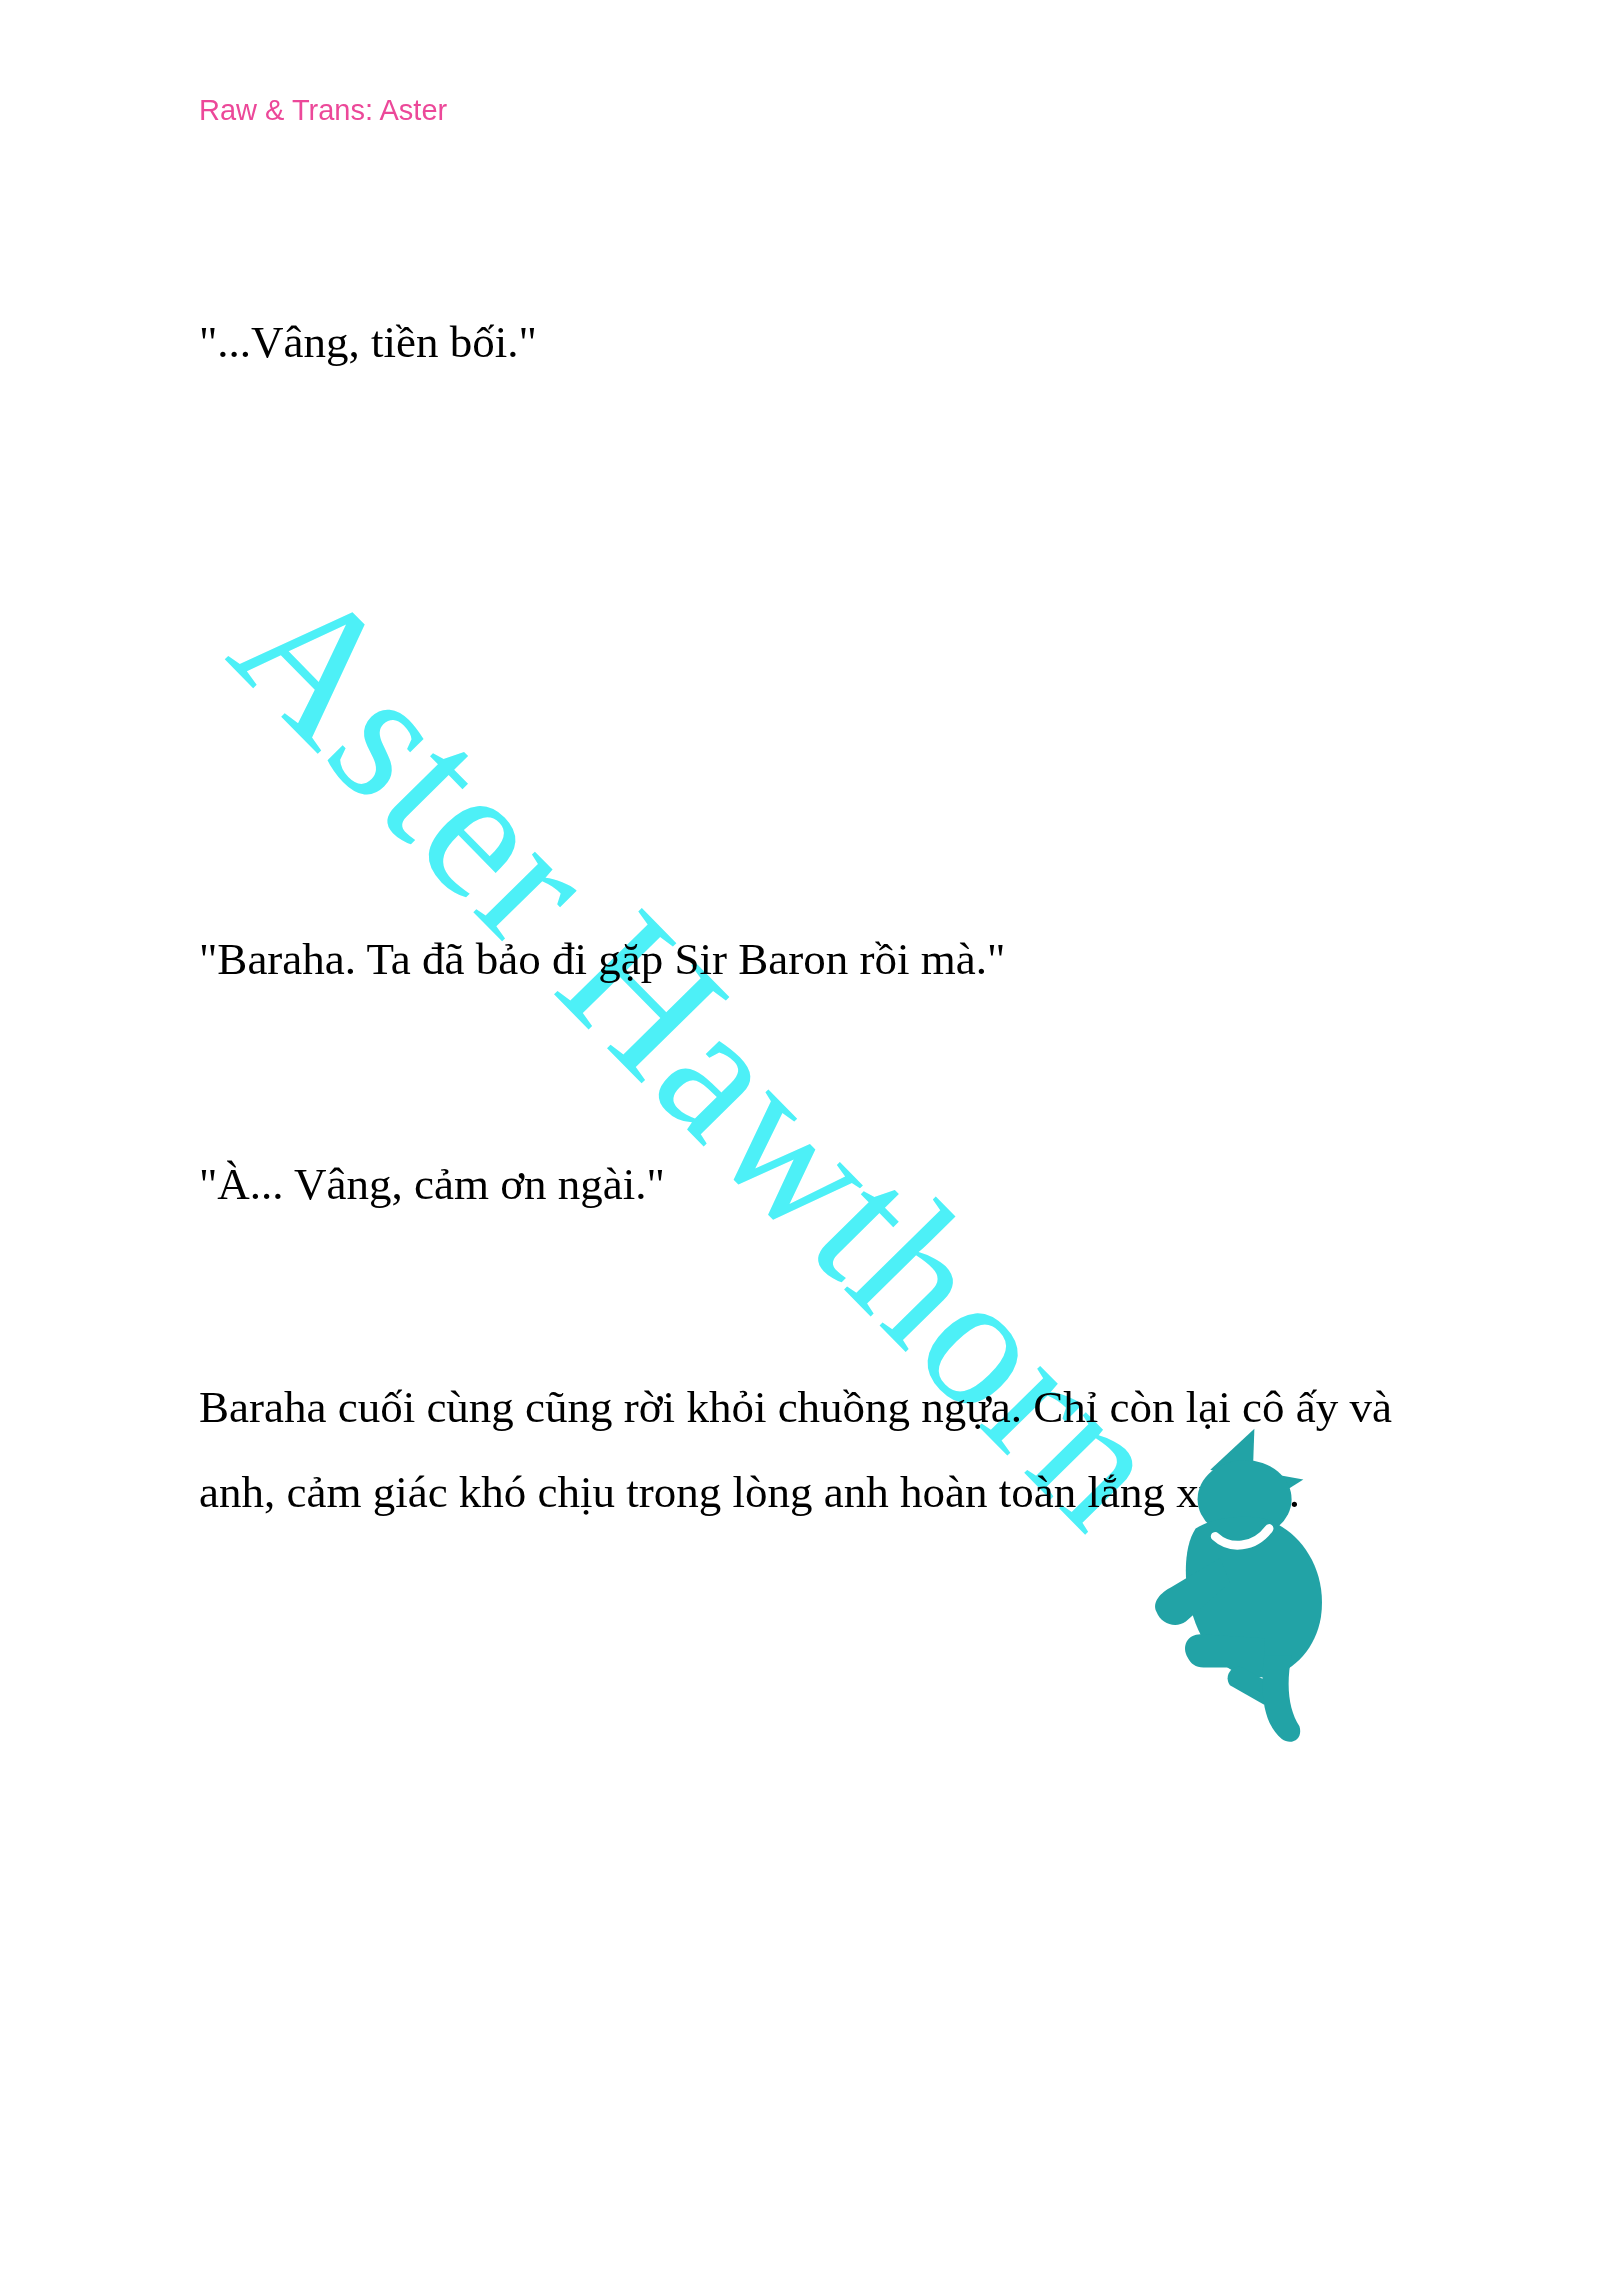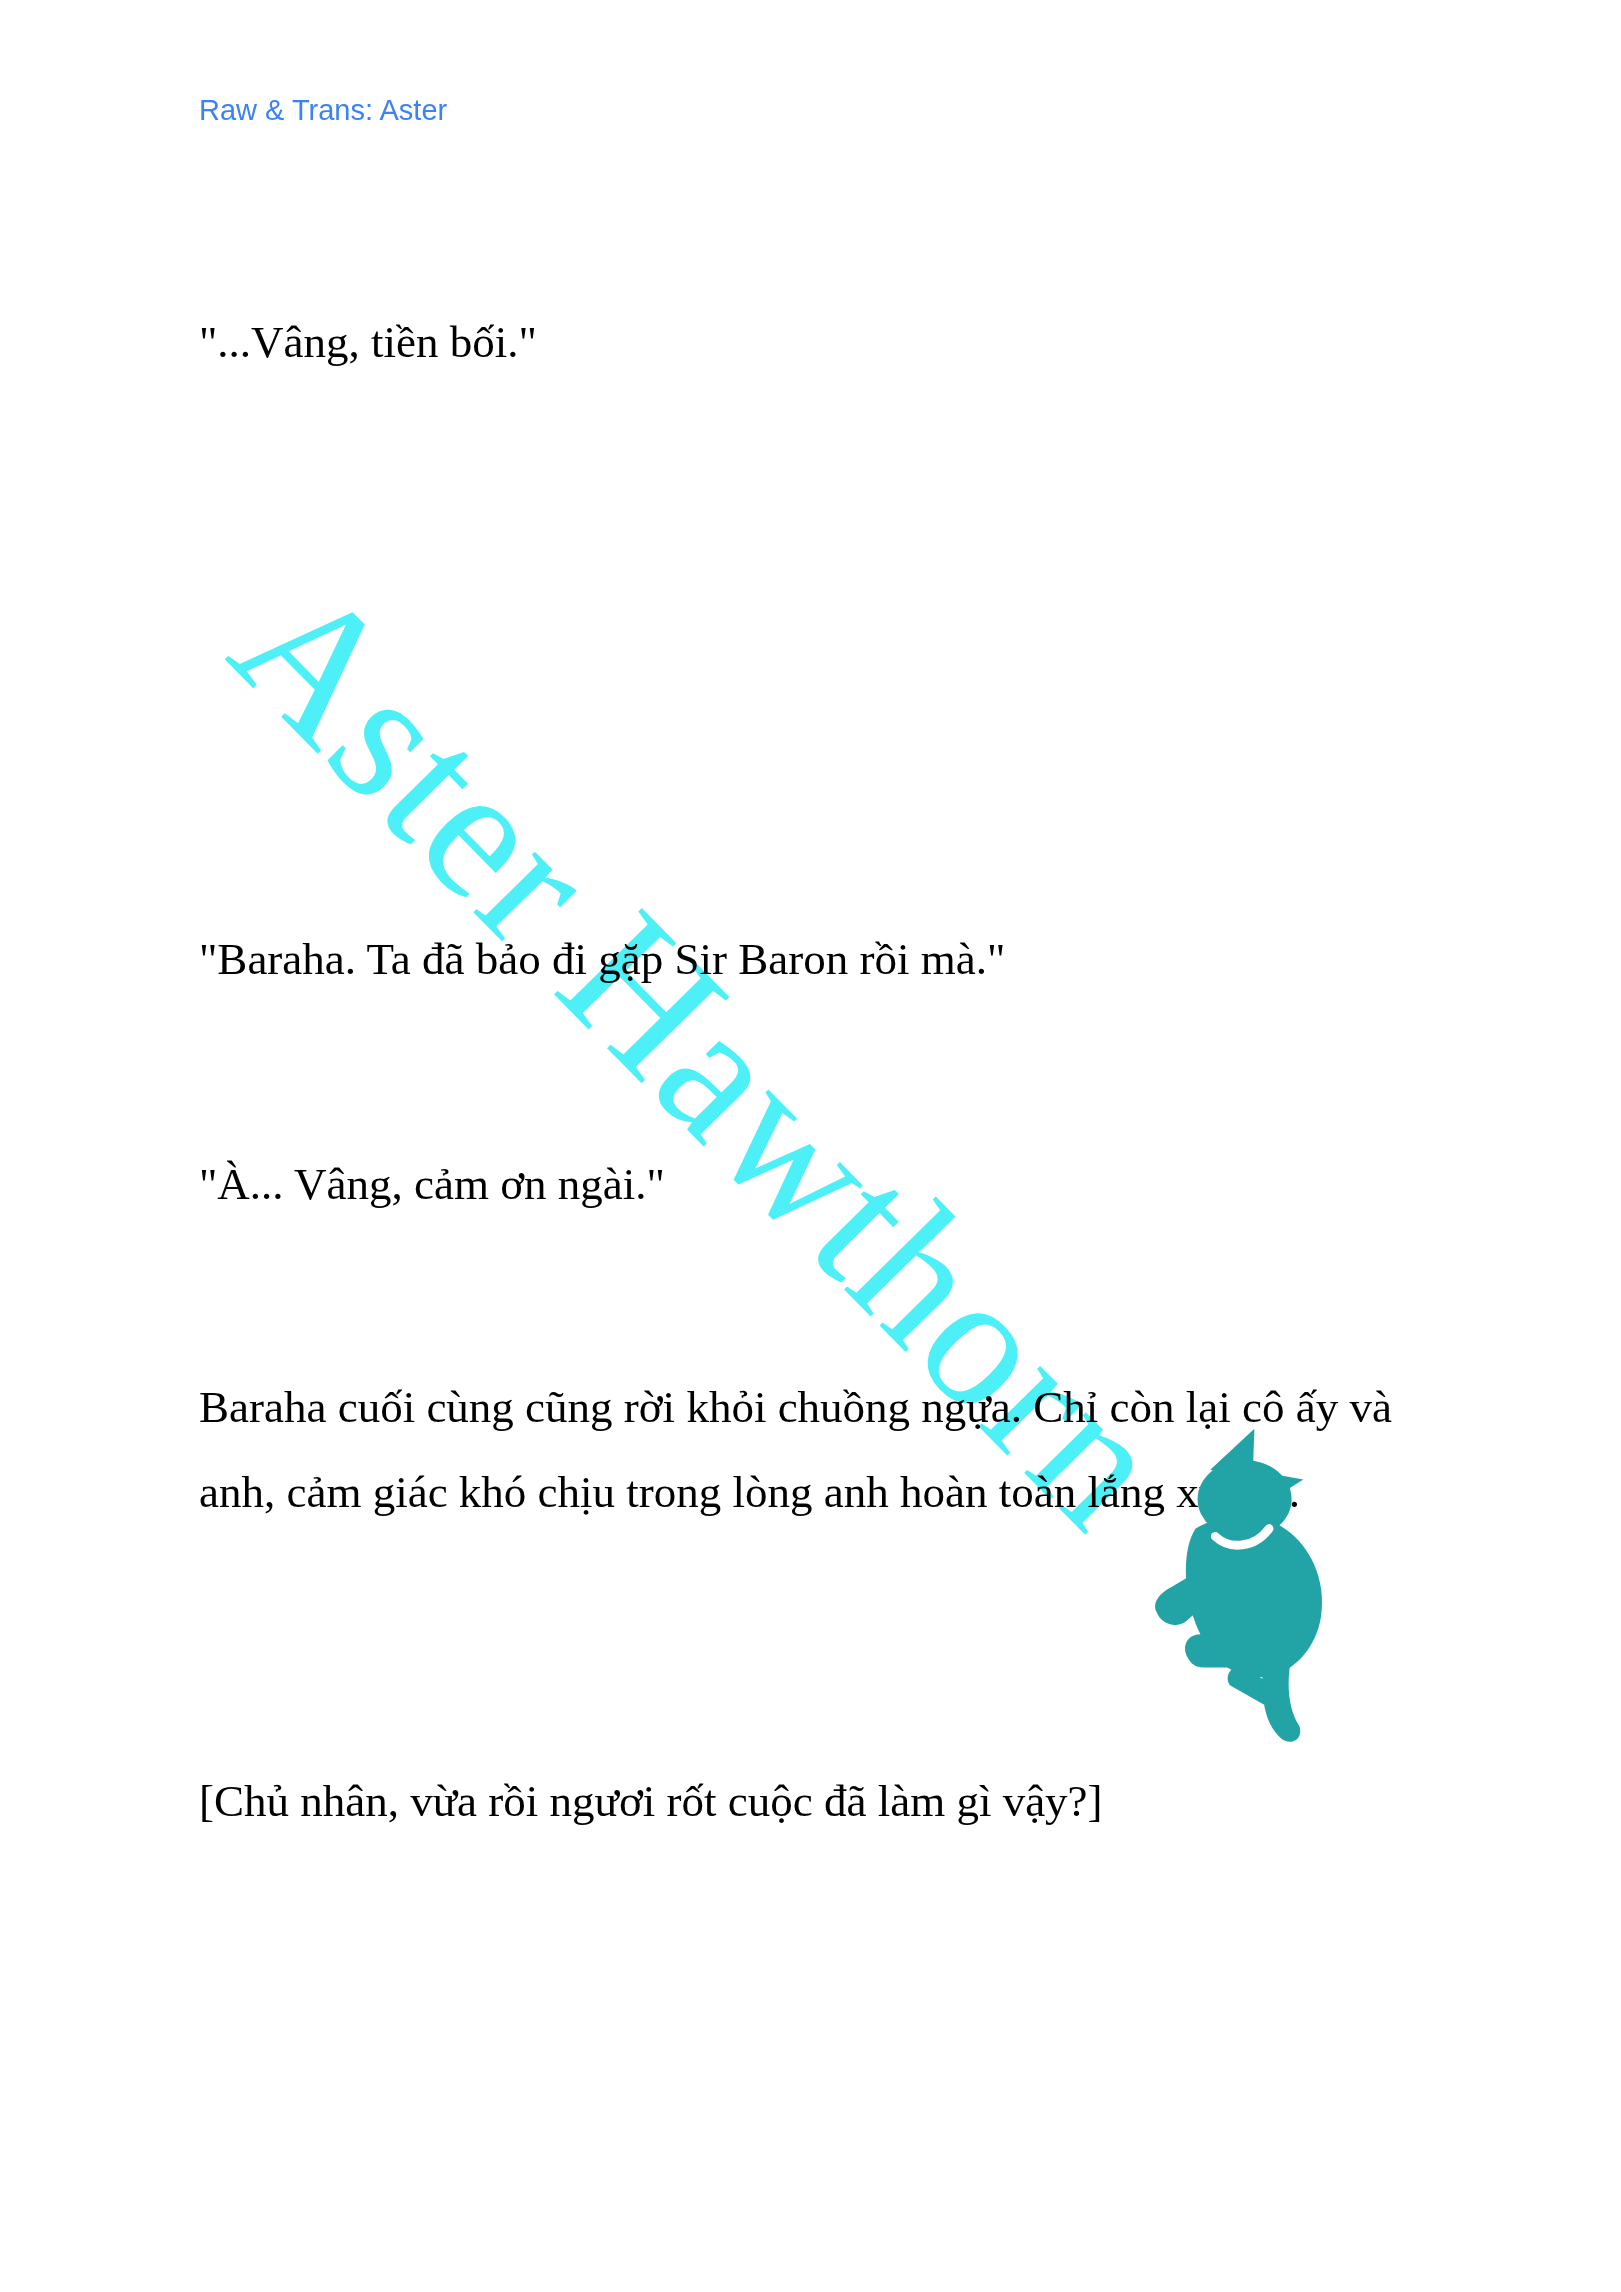--- a/index.html
+++ b/index.html
@@ -1,19 +1,19 @@
 <!DOCTYPE html>
 <html><head>
 <meta charset="utf-8">
 <style>
   html, body { margin:0; padding:0; background:#ffffff; }
   body { width:1621px; height:2293px; position:relative; overflow:hidden; }
   .header {
     position:absolute; left:199px; top:94px;
-    font-family:"Liberation Sans", sans-serif; font-size:29px; color:#3b82f6;
+    font-family:"Liberation Sans", sans-serif; font-size:29px; color:#ec4899;
     line-height:33px; white-space:nowrap;
   }
   .para {
     position:absolute; left:199px; width:1235px;
     font-family:"Liberation Serif", serif; font-size:45px; color:#000;
     line-height:85px; margin:0;
   }
   .watermark {
     position:absolute; left:701px; top:1054px;
     font-family:"Liberation Serif", serif; font-size:188px; color:#4df0f7;
@@ -31,21 +31,20 @@
 
 <div class="watermark">Aster Hawthorn</div>
 
 <div class="text-layer">
   <div class="header">Raw &amp; Trans: Aster</div>
 
   <p class="para" style="top:300px">"...Vâng, tiền bối."</p>
   <p class="para" style="top:917px">"Baraha. Ta đã bảo đi gặp Sir Baron rồi mà."</p>
   <p class="para" style="top:1142px">"À... Vâng, cảm ơn ngài."</p>
   <p class="para" style="top:1365px">Baraha cuối cùng cũng rời khỏi chuồng ngựa. Chỉ còn lại cô ấy và anh, cảm giác khó chịu trong lòng anh hoàn toàn lắng xuống.</p>
-  <p class="para" style="top:1759px">[Chủ nhân, vừa rồi ngươi rốt cuộc đã làm gì vậy?]</p>
 </div>
 
 <svg class="cat" viewBox="0 0 220 340" xmlns="http://www.w3.org/2000/svg">
   <g fill="#22a3a6">
 
     <path d="M95 60 L140 18 L138 75 Z"></path>
     <path d="M135 60 L190 70 L150 95 Z"></path>
 
     <ellipse cx="130" cy="90" rx="48" ry="40"></ellipse>
 

